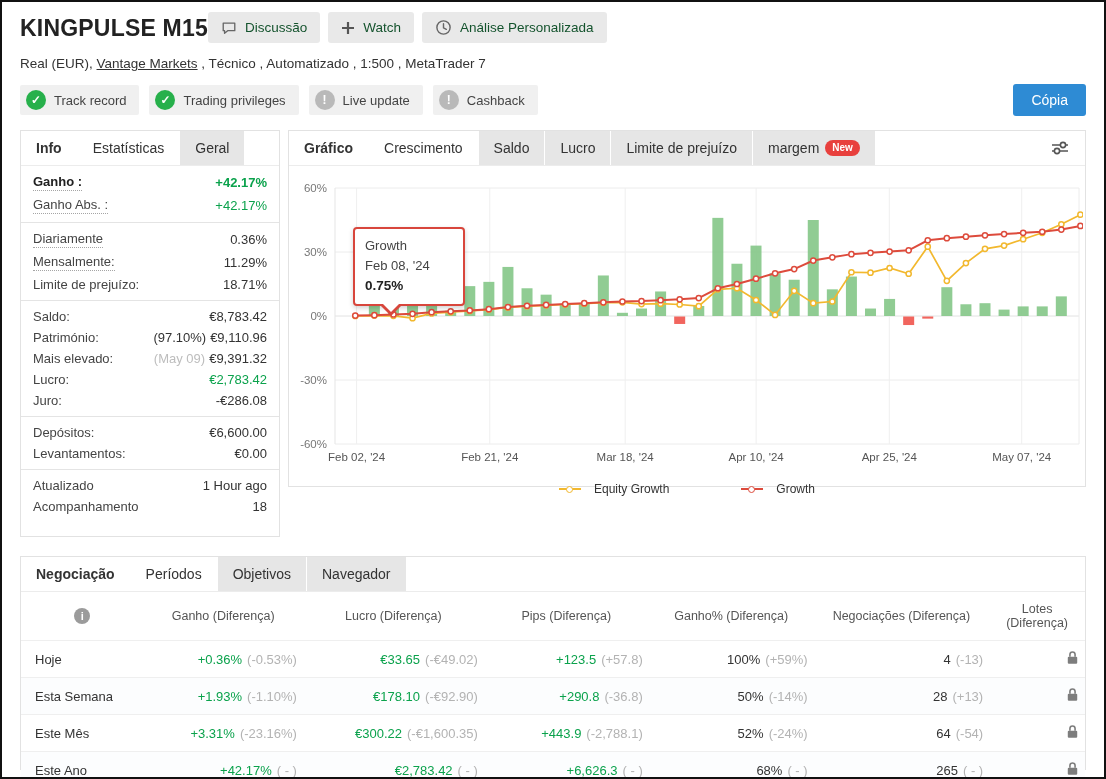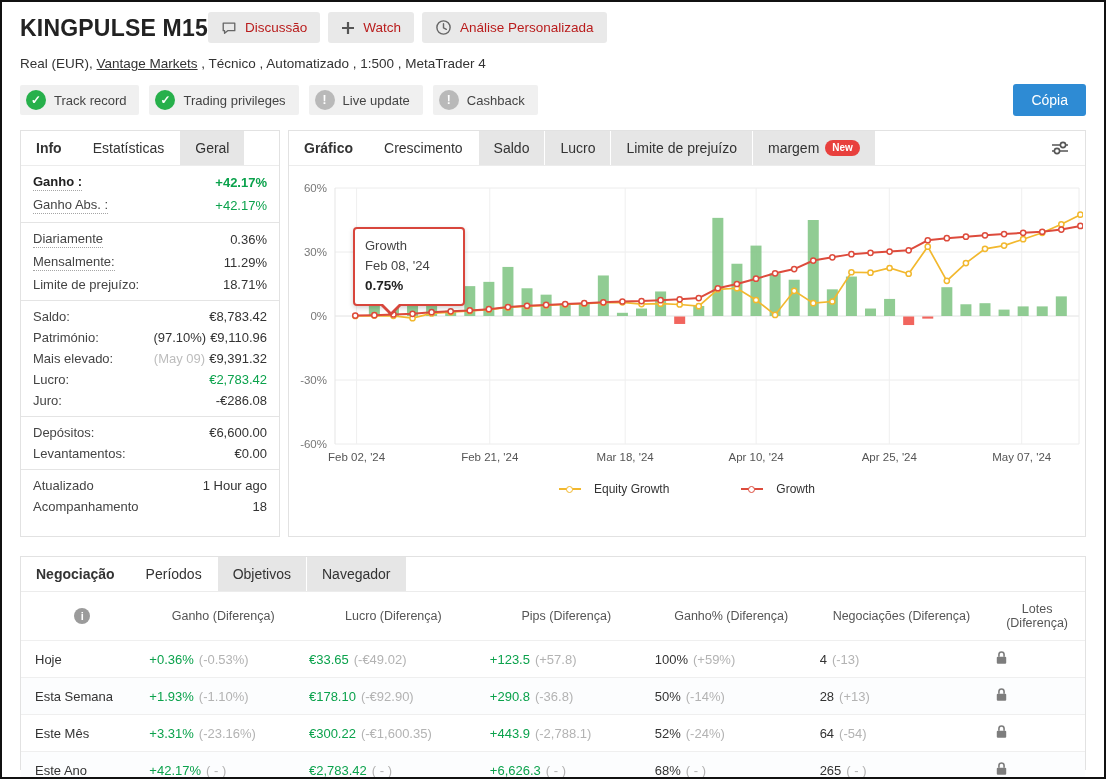--- a/index.html
+++ b/index.html
@@ -4,21 +4,21 @@
 <style>
   html,body{margin:0;padding:0;background:#fff;}
   body{width:1106px;height:779px;box-sizing:border-box;border:2px solid #111;
        font-family:"Liberation Sans",sans-serif;color:#333;overflow:hidden;position:relative;}
 
   
   .header{padding:10px 18px 0;}
   .header-row1{display:flex;align-items:flex-start;}
   .page-title{font-size:23px;font-weight:bold;color:#222;margin:3px 0 0;letter-spacing:.2px;}
   .hdr-buttons{display:flex;gap:8px;}
-  .hdr-btn{display:flex;align-items:center;gap:8px;background:#e9e9e9;color:#b91c1c;
+  .hdr-btn{display:flex;align-items:center;gap:8px;background:#e9e9e9;color:#14532d;
            font-size:13.5px;padding:7px 13px;border-radius:3px;cursor:pointer;white-space:nowrap;}
   .hdr-btn svg{display:block;}
   .subtitle{margin-top:13px;font-size:13.5px;color:#333;}
   .subtitle a{color:#333;}
   .badges-row{margin-top:13px;display:flex;align-items:center;gap:10px;}
   .badge{display:flex;align-items:center;gap:8px;background:#f0f0f0;padding:5px 13px 5px 6px;
          border-radius:2px;font-size:13px;color:#444;}
   .badge-ico{width:20px;height:20px;border-radius:50%;color:#fff;display:flex;align-items:center;
              justify-content:center;font-size:12px;font-weight:bold;flex:none;}
   .badge-ico.ok{background:#27b04b;}
@@ -45,21 +45,21 @@
   .stat-label{color:#444;}
   .stat-label.dotted{border-bottom:1px dotted #a5a5a5;padding-bottom:1px;}
   .stat-label.bold{font-weight:bold;color:#222;}
   .stat-value{color:#333;white-space:nowrap;}
   .stat-value .green{color:#0ba24c;}
   .stat-value .bold{font-weight:bold;}
   .stat-value .pre{margin-right:4px;}
   .stat-value .pre.muted{color:#bdbdbd;}
 
   
-  .chart-panel{flex:1;height:407px;position:relative;}
+  .chart-panel{flex:1;height:357px;position:relative;}
   .chart-tabs{padding-right:10px;}
   .chart-tabs .spacer{flex:1;border:none;}
   .sliders-btn{display:flex;align-items:center;cursor:pointer;padding:0 4px;}
   .chart-wrap{padding:10px 0 0 0;}
   .chart-legend{display:flex;justify-content:center;gap:72px;margin-top:10px;font-size:12px;color:#333;}
   .legend-item{display:flex;align-items:center;gap:13px;cursor:pointer;}
   .lg-mark{display:inline-block;width:22px;height:2px;position:relative;}
   .lg-mark i{position:absolute;left:7px;top:-2.5px;width:7px;height:7px;border-radius:50%;
              background:#fff;border:1.5px solid;box-sizing:border-box;display:block;}
   .chart-tooltip{position:absolute;left:64px;top:96px;width:88px;background:#fff;
@@ -68,21 +68,21 @@
   .chart-tooltip .tt-val{font-weight:bold;color:#222;font-size:13.5px;}
   .chart-tooltip::before{content:"";position:absolute;left:24px;bottom:-12px;border:12px solid transparent;
                  border-bottom:none;border-top:12px solid #d8463c;width:0;height:0;}
   .chart-tooltip::after{content:"";position:absolute;left:27px;bottom:-8px;border:9px solid transparent;
                  border-bottom:none;border-top:9px solid #fff;width:0;height:0;}
 
   
   .bottom-panel{margin:19px 18px 0;height:214px;}
   table.periods{width:100%;border-collapse:collapse;table-layout:fixed;}
   table.periods th{font-weight:normal;color:#555;font-size:12.5px;padding:10px 6px;text-align:center;}
-  table.periods td{padding:9px 6px;font-size:13px;text-align:left;border-top:1px solid #efefef;}
+  table.periods td{padding:9px 6px;font-size:13px;text-align:right;border-top:1px solid #efefef;}
   table.periods td.row-label{text-align:left;padding-left:14px;color:#333;}
   table.periods tbody tr:nth-child(even){background:#fcfdfe;}
   .cell-main.green{color:#0ba24c;}
   .cell-main.dark{color:#333;}
   .cell-diff{color:#b3b3b3;margin-left:5px;}
   .info-ico{display:inline-flex;width:16px;height:16px;border-radius:50%;background:#9b9b9b;color:#fff;
             font-size:11px;font-weight:bold;align-items:center;justify-content:center;cursor:pointer;}
   .lock-wrap{display:inline-block;cursor:pointer;}
 </style>
 </head>
@@ -108,21 +108,21 @@
         <svg width="17" height="17" viewBox="0 0 18 18">
             <circle cx="9" cy="9" r="7" fill="none" stroke="#666" stroke-width="1.5"></circle>
             <path d="M9 5v4.3l3 1.6" fill="none" stroke="#666" stroke-width="1.5" stroke-linecap="round"></path>
           </svg>
         <span>Análise Personalizada</span>
       </div>
     </div>
   </div>
 
   <div class="subtitle">
-    <span>Real (EUR), </span><a href="#">Vantage Markets</a><span> , Técnico , Automatizado , 1:500 , MetaTrader 4</span>
+    <span>Real (EUR), </span><a href="#">Vantage Markets</a><span> , Técnico , Automatizado , 1:500 , MetaTrader 7</span>
   </div>
 
   <div class="badges-row">
 
     <div class="badge">
         <span class="badge-ico ok">✓</span>
         <span>Track record</span>
       </div>
       <div class="badge">
         <span class="badge-ico ok">✓</span>

